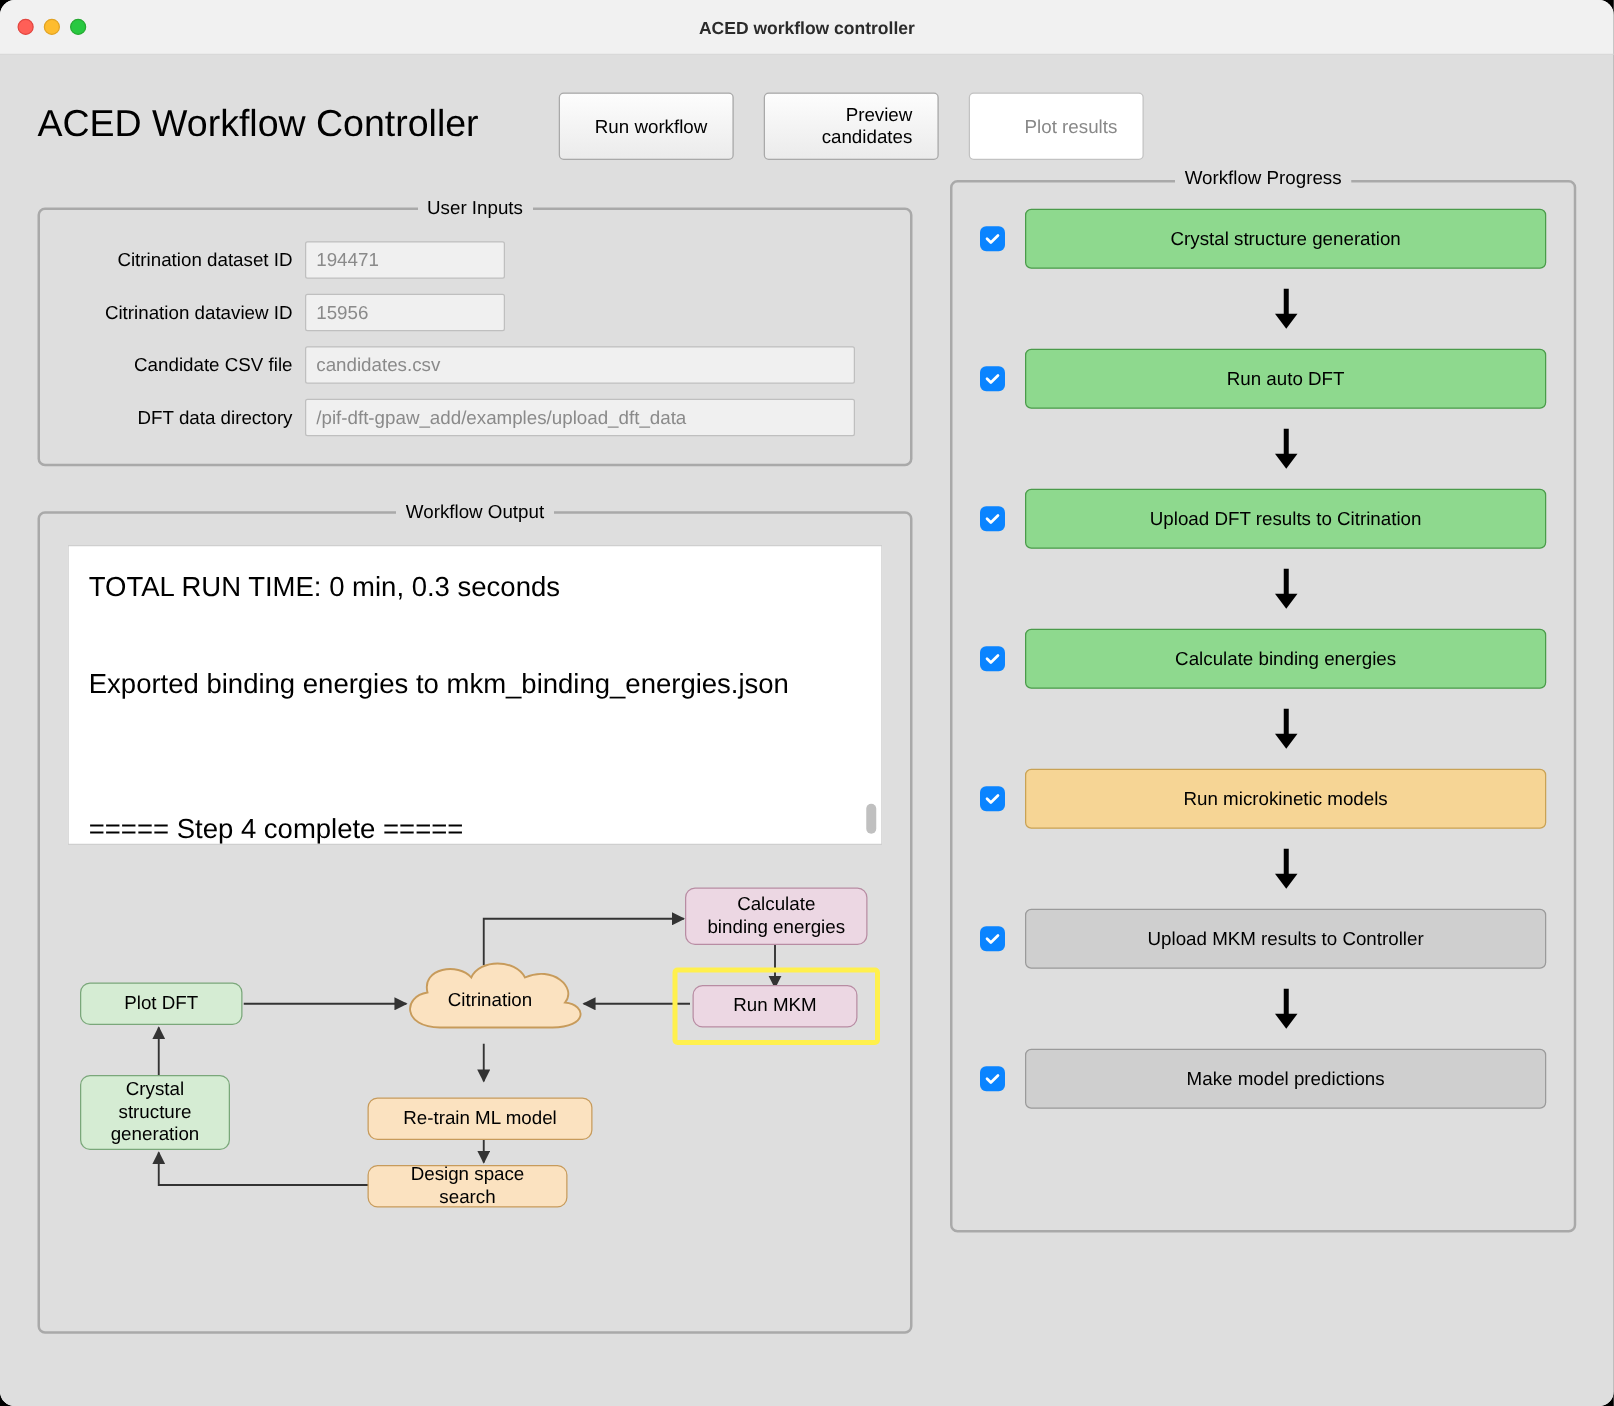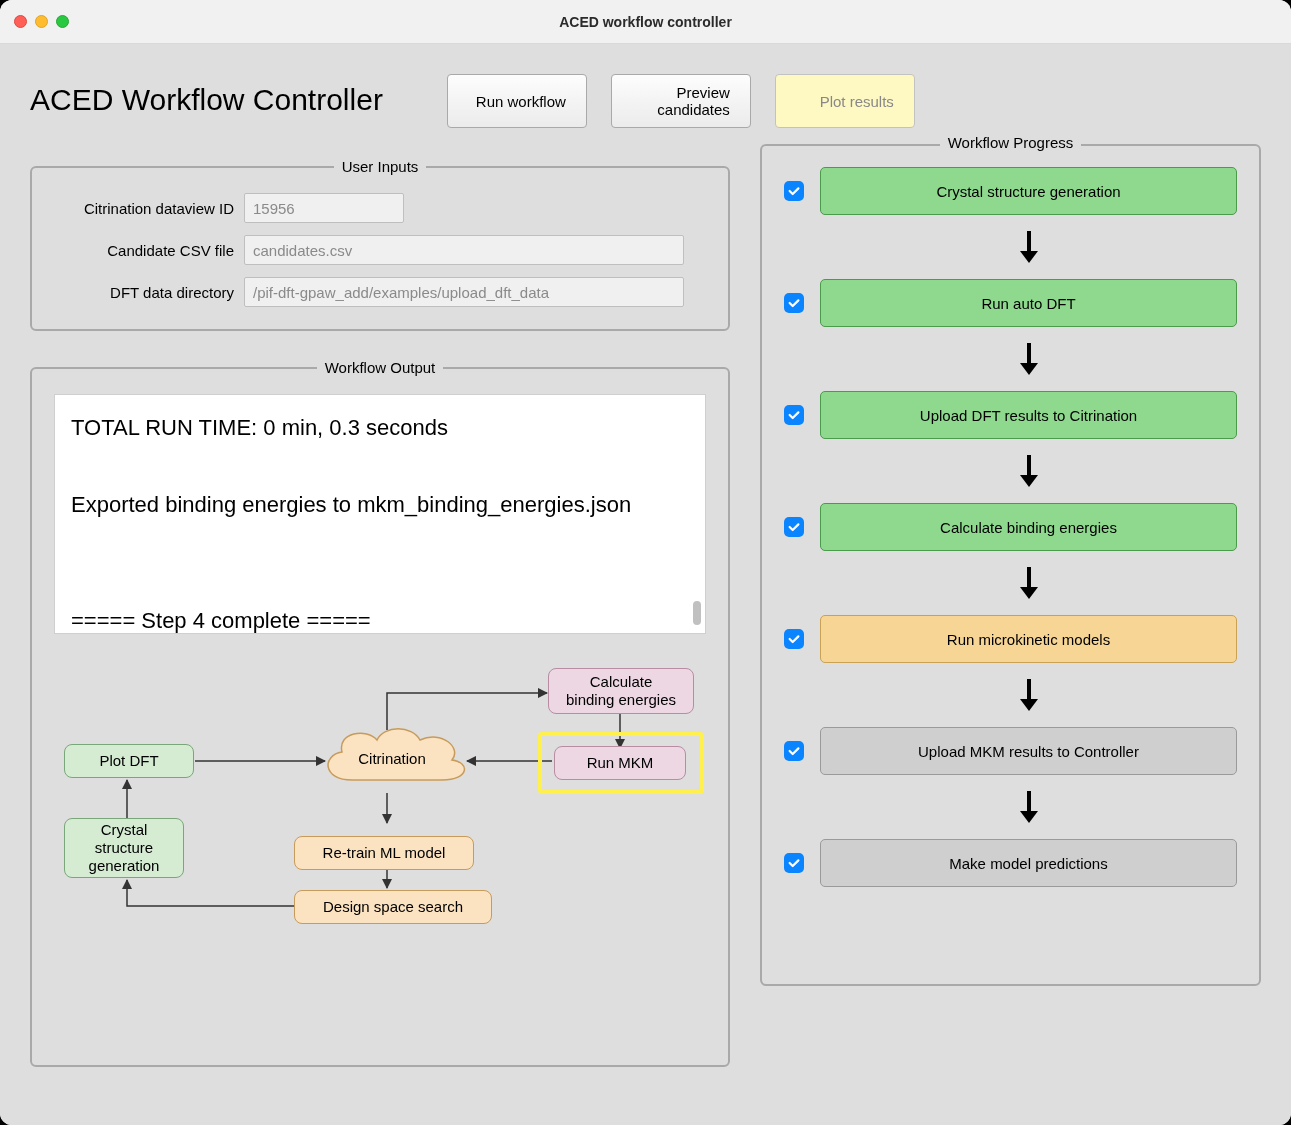--- a/index.html
+++ b/index.html
@@ -84,21 +84,21 @@
     background: linear-gradient(#fdfdfd, #ebebeb);
     border: 1px solid #a9a9a9;
     border-radius: 4px;
     padding: 9px 20px;
     font-size: 15px;
     cursor: pointer;
     min-width: 140px;
     text-align: right;
   }
   .btn.disabled {
-    background: #fef9c3;
+    background: #ffffff;
     color: #888;
     border-color: #c2c2c2;
     cursor: default;
   }
   fieldset.group {
     border: 2px solid #a9a9a9;
     border-radius: 6px;
     margin: 0 0 28px 0;
     padding: 18px 22px 22px 22px;
     background: transparent;
@@ -260,20 +260,24 @@
         <div class="header-buttons">
           <button class="btn">Run workflow</button>
           <button class="btn">Preview candidates</button>
           <button class="btn disabled">Plot results</button>
         </div>
       </div>
 
       <fieldset class="group">
         <legend>User Inputs</legend>
         <div class="form-row">
+          <label>Citrination dataset ID</label>
+          <input class="short" value="194471" style="">
+        </div>
+        <div class="form-row">
           <label>Citrination dataview ID</label>
           <input class="short" value="15956" style="">
         </div>
         <div class="form-row">
           <label>Candidate CSV file</label>
           <input class="long" value="candidates.csv" style="">
         </div>
         <div class="form-row">
           <label>DFT data directory</label>
           <input class="long" value="/pif-dft-gpaw_add/examples/upload_dft_data" style="">
@@ -327,21 +331,21 @@
 generation</div>
 
           <div style="position:absolute; left:258px; top:62px; width:160px; height:76px;">
             <svg viewBox="0 0 160 76" style="width:100%;height:100%;">
               <path d="M40,60 C10,60 10,35 30,32 C25,12 55,8 65,20 C72,5 100,5 108,20 C130,10 150,28 140,40 C158,42 158,60 130,60 Z" fill="#fbe2c0" stroke="#c79b5b" stroke-width="1.5"></path>
             </svg>
             <div style="position:absolute; left:0; top:0; right:0; bottom:0; display:flex; align-items:center; justify-content:center; font-size:15px;">Citrination</div>
           </div>
 
           <div class="node orange" style="left:240px; top:178px; width:180px; height:34px;">Re-train ML model</div>
-          <div class="node orange" style="left:240px; top:232px; width:198px; height:34px;">Design space search</div>
+          <div class="node orange" style="left:240px; top:232px; width:160px; height:34px;">Design space search</div>
 
           <div class="highlight-box" style="left:484px; top:74px; width:166px; height:62px;"></div>
           <div class="node pink" style="left:494px; top:10px; width:146px; height:46px; white-space:pre-line;">Calculate
 binding energies</div>
           <div class="node pink" style="left:500px; top:88px; width:132px; height:34px;">Run MKM</div>
         </div>
       </fieldset>
     </div>
 
     <div class="right-col">

